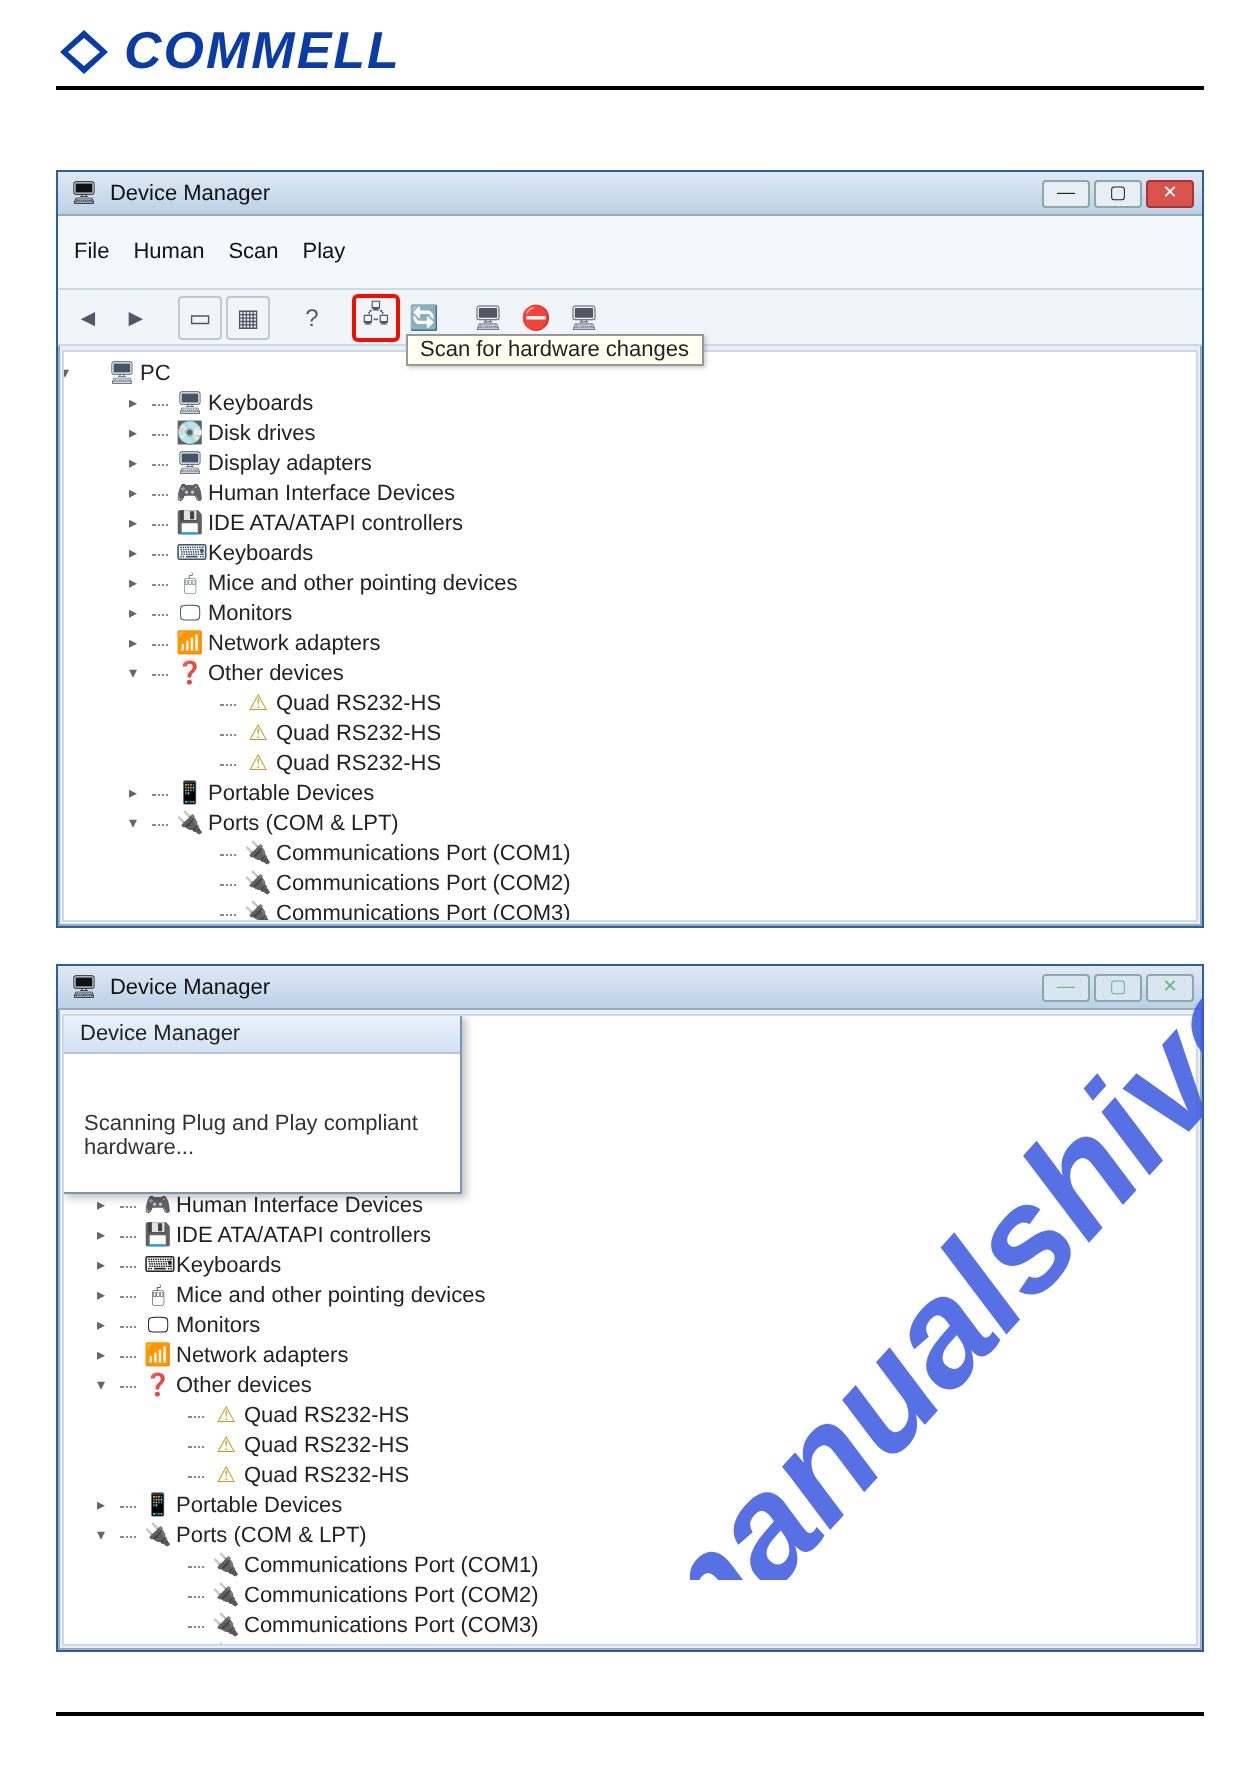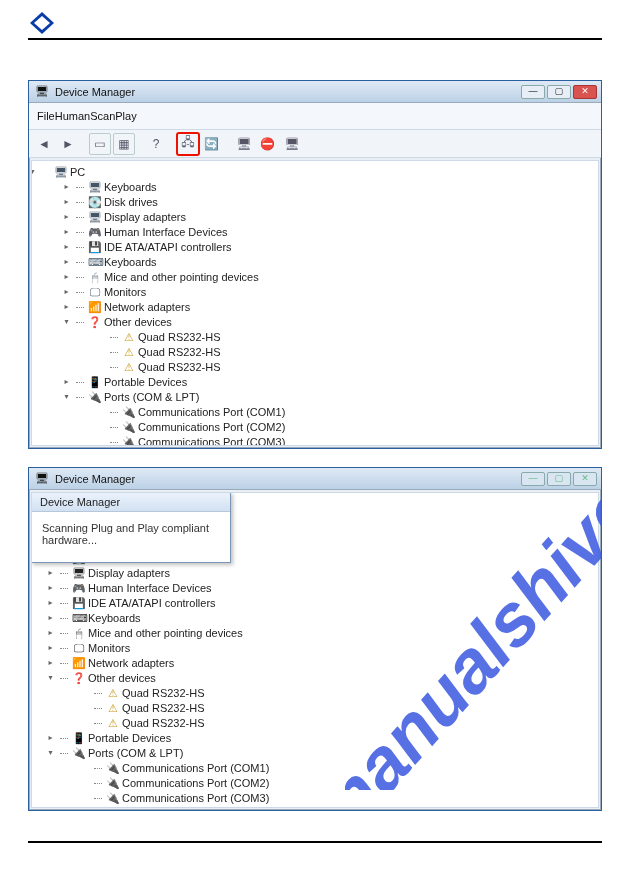--- a/index.html
+++ b/index.html
@@ -24,21 +24,21 @@
     display: flex; align-items: center; justify-content: space-between;
     padding: 0 4px 0 6px;
     border-bottom: 1px solid #9ab;
   }
   .titlebar .left { display:flex; align-items:center; gap:6px; color:#111;}
   .winbtns { display:flex; gap:2px; }
   .winbtn { width:24px; height:14px; border:1px solid #8aa; background:#e7eef6; border-radius:2px; display:flex; align-items:center; justify-content:center; font-size:9px; line-height:1;}
   .winbtn.close { background:#d9534f; border-color:#a33; color:#fff; }
   .winbtn.soft { background:#d9e5f0; color:#6b8; }
 
-  .menubar { height:27px; background:#f4f7fb; border-bottom:1px solid #cdd9e7; display:flex; gap:0; padding:0 8px; align-items:center; color:#111;}
+  .menubar { height:37px; background:#f4f7fb; border-bottom:1px solid #cdd9e7; display:flex; gap:12px; padding:0 8px; align-items:center; color:#111;}
   .menubar span { cursor:default; }
 
   .toolbar { height:28px; background:#f1f5fa; border-bottom:1px solid #cdd9e7; display:flex; align-items:center; padding:0 4px; gap:2px; position:relative;}
   .tb { width:22px; height:22px; border:1px solid transparent; display:flex; align-items:center; justify-content:center; border-radius:2px; color:#556; font-size:12px;}
   .tb.sep { width:6px; }
   .tb.rect { border:1px solid #bcc; }
   .tb.highlight { outline: 2px solid #e10; outline-offset:-1px; }
   .tooltip { position:absolute; left:174px; top:22px; background:#fffff2; border:1px solid #999; padding:1px 6px; font-size:11px; color:#222; box-shadow:1px 1px 2px rgba(0,0,0,.2); white-space:nowrap; }
 
   .client { background:#fff; border:1px solid #cdd9e7; margin:2px; height:286px; overflow:hidden; padding:4px 6px 4px 6px; }
@@ -50,36 +50,37 @@
   .tree > ul > li::before { display:none; }
   .tree li .tw { position:absolute; left:-10px; top:2px; width:9px; height:9px; font-size:8px; color:#666; text-align:center; line-height:9px;}
   .tree li .ic { display:inline-block; width:14px; text-align:center; margin-right:2px; font-size:11px; }
   .pc .ic, .comp .ic { color:#456; }
   .warn .ic { color:#c89b1f; }
   .port .ic { color:#6a8; }
   .node-row { display: flex; align-items: center; }
 
   .dialog { position:absolute; left:0; top:0; width:200px; background:#fff; border:1px solid #7a96b4; box-shadow:2px 2px 4px rgba(0,0,0,.25); }
   .dialog .dhdr { background:linear-gradient(#eaf2fb,#d2e1f2); padding:3px 8px; font-size:11px; border-bottom:1px solid #b8c8da;}
-  .dialog .dbody { padding:10px 10px 16px 10px; font-size:11px; color:#333;}
+  .dialog .dbody { padding:10px 10px 16px 10px; font-size:11px; color:#333;margin-top:19px;}
 
   .watermark { position:absolute; left:42px; top:110px; width:560px; height:680px; pointer-events:none; z-index:50; opacity:.85;}
   .watermark text { font: italic 700 74px/1 "Segoe UI", Arial, sans-serif; fill:#3a59e0; }
 
 </style>
 </head>
 <body>
 
 <div class="page">
 
   <div class="brand">
     <svg width="28" height="26" viewBox="0 0 28 26">
         <path d="M14 2 L26 13 L14 24 L2 13 Z" fill="#0a3ca8"></path>
         <path d="M14 6 L22 13 L14 20 L6 13 Z" fill="#fff"></path>
       </svg>
+    <span>COMMELL</span>
   </div>
   <hr class="hr">
 
   <div class="window">
     <div class="titlebar">
       <div class="left">
         <span>🖥</span>
         <span>Device Manager</span>
       </div>
       <div class="winbtns">
@@ -102,20 +103,21 @@
       <div class="tb rect">▦</div>
       <div class="tb sep"></div>
       <div class="tb">?</div>
       <div class="tb sep"></div>
       <div class="tb highlight">🖧</div>
       <div class="tb">🔄</div>
       <div class="tb sep"></div>
       <div class="tb">🖥</div>
       <div class="tb">⛔</div>
       <div class="tb">🖥</div>
+      <div class="tooltip">Scan for hardware changes</div>
     </div>
     <div class="client">
       <div class="tree">
         <ul>
           <li class="pc">
               <span class="tw">▾</span>
               <span class="node-row">
                 <span class="ic">🖥</span>
                 <span>PC</span>
               </span>

